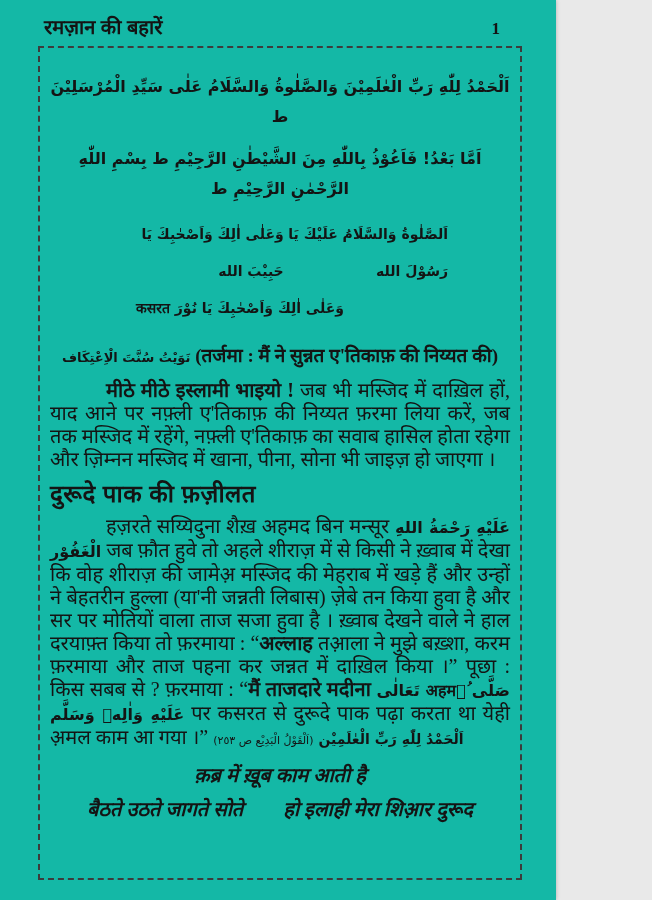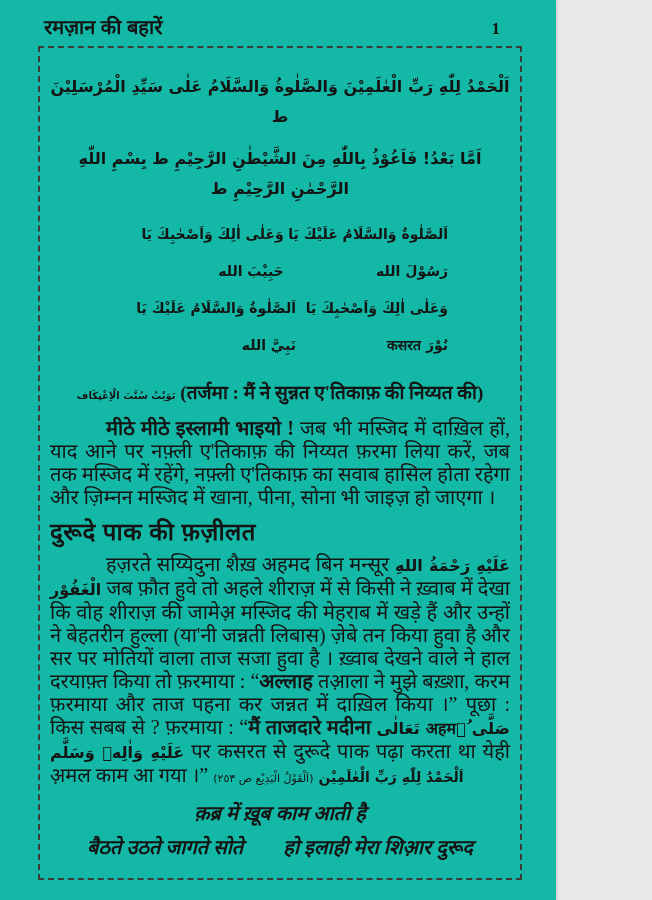--- a/index.html
+++ b/index.html
@@ -14,21 +14,21 @@
   .page-number { font-size:17px; font-weight:bold; }
   .content-box {
     margin:4px 34px 0 38px; height:834px; box-sizing:border-box;
     border:2px dashed #3c3c3c; padding:12px 10px 8px 10px;
   }
   .ar { font-family:"DejaVu Sans","Liberation Serif",sans-serif; }
   .ar-line { text-align:center; font-size:16px; font-weight:bold; line-height:30px; margin-top:12px; }
   .salat-row { display:flex; justify-content:space-between; padding:0 62px 0 86px; font-size:14px; font-weight:bold; line-height:37px; }
   .salat-rows { margin-top:12px; }
   .niyyat { text-align:center; margin-top:12px; font-size:19px; line-height:34px; }
-  .niyyat .ar-small { font-size:10px; font-weight:bold; }
+  .niyyat .ar-small { font-size:13px; font-weight:bold; }
   .niyyat .hi-bold { font-weight:bold; }
   .para { margin:4px 0 0 0; font-size:20px; line-height:23px; text-align:justify; text-indent:56px; }
   .para .ar-inline { font-size:16px; font-weight:bold; }
   .para .ar-cite { font-size:11px; }
   .para .ar-hamd { font-size:14px; font-weight:bold; }
   .heading { font-size:24px; font-weight:bold; margin:6px 0 0 0; line-height:34px; font-family:"Liberation Sans","DejaVu Sans",sans-serif; letter-spacing:.5px; }
   .couplet-block { margin-top:6px; font-style:italic; font-weight:bold; font-size:20px; line-height:34px; }
   .couplet-row { display:flex; justify-content:center; gap:40px; }
 </style>
 </head>
@@ -45,21 +45,20 @@
 
     <div class="ar-line ar" dir="rtl">اَلْحَمْدُ لِلّٰهِ رَبِّ الْعٰلَمِيْنَ وَالصَّلٰوةُ وَالسَّلَامُ عَلٰى سَيِّدِ الْمُرْسَلِيْنَ ط</div>
     <div class="ar-line ar" dir="rtl">اَمَّا بَعْدُ! فَاَعُوْذُ بِاللّٰهِ مِنَ الشَّيْطٰنِ الرَّجِيْمِ ط بِسْمِ اللّٰهِ الرَّحْمٰنِ الرَّحِيْمِ ط</div>
 
     <div class="salat-rows">
       <div class="salat-row">
         <span class="ar" dir="rtl">وَعَلٰى اٰلِكَ وَاَصْحٰبِكَ يَا حَبِيْبَ الله</span>
         <span class="ar" dir="rtl">اَلصَّلٰوةُ وَالسَّلَامُ عَلَيْكَ يَا رَسُوْلَ الله</span>
       </div>
       <div class="salat-row">
-        <span class="ar" dir="rtl">اَلصَّلٰوةُ وَالسَّلَامُ عَلَيْكَ يَا نَبِيَّ الله</span>
         <span class="ar" dir="rtl">وَعَلٰى اٰلِكَ وَاَصْحٰبِكَ يَا نُوْرَ कसरत</span>
       </div>
     </div>
 
     <div class="niyyat">
       <span class="ar-small ar" dir="rtl">نَوَيْتُ سُنَّتَ الْاِعْتِكَاف</span>
       <span class="hi-bold">(तर्जमा : मैं ने सुन्नत ए'तिकाफ़ की निय्यत की)</span>
     </div>
 
     <p class="para"><b>मीठे मीठे इस्लामी भाइयो !</b><span> जब भी मस्जिद में दाख़िल हों, याद आने पर नफ़्ली ए'तिकाफ़ की निय्यत फ़रमा लिया करें, जब तक मस्जिद में रहेंगे, नफ़्ली ए'तिकाफ़ का सवाब हासिल होता रहेगा और ज़िम्नन मस्जिद में खाना, पीना, सोना भी जाइज़ हो जाएगा ।</span></p>

